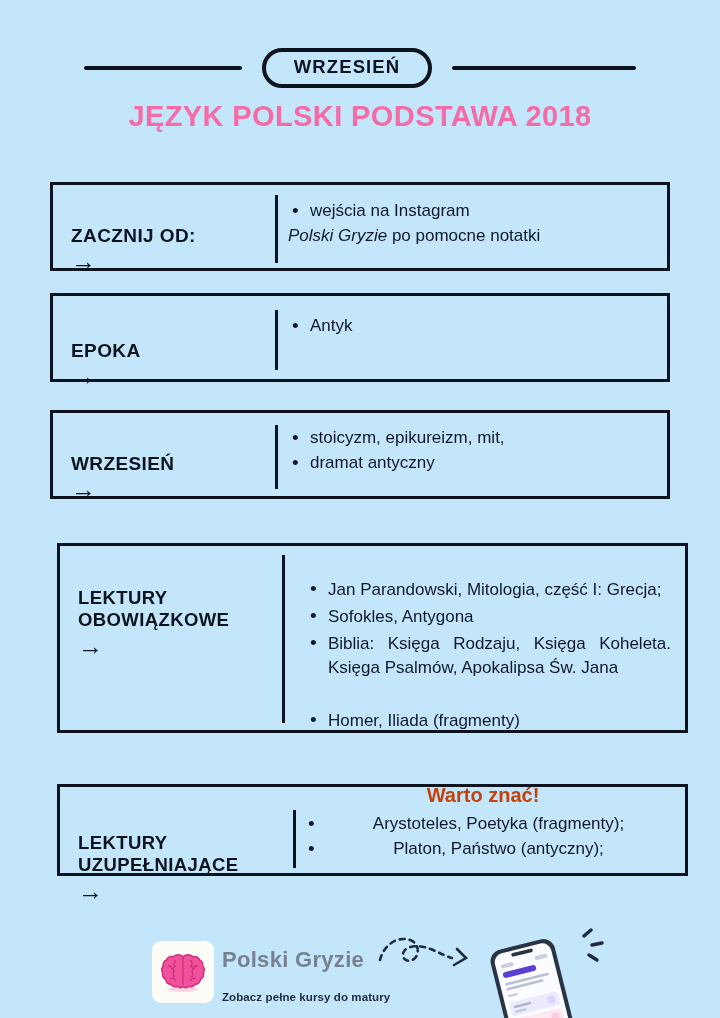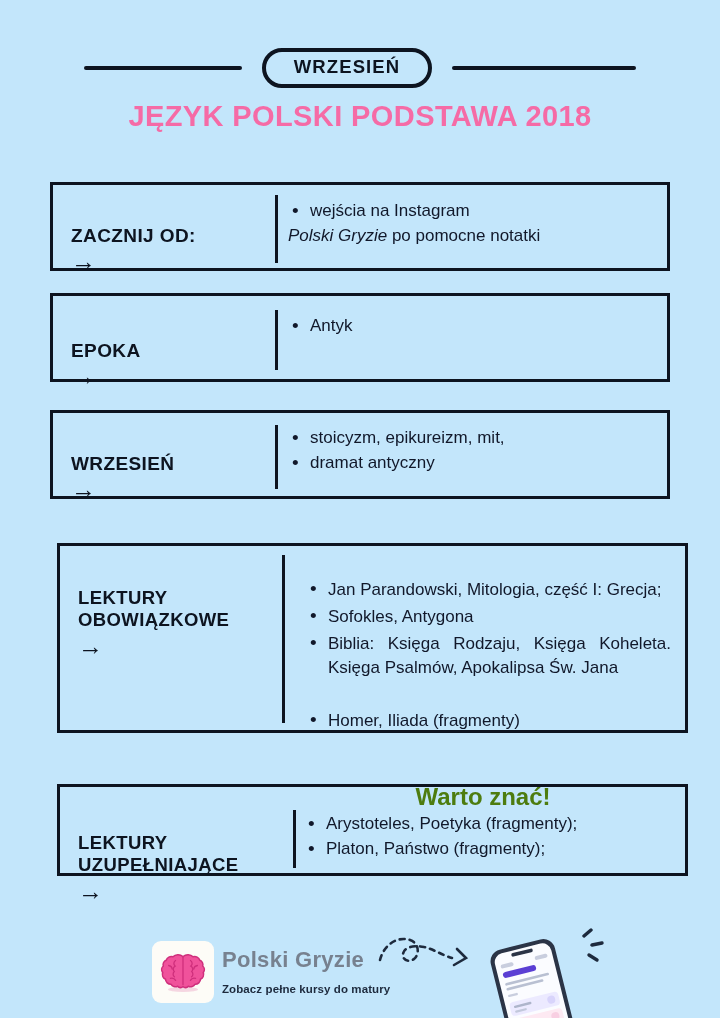--- a/index.html
+++ b/index.html
@@ -159,31 +159,31 @@
 
   #box-lektury { left: 57px;  top: 543px; width: 631px; height: 190px; }
   #box-lektury .box-label   { width: 218px; padding-top: 18px; font-size: 18.5px; }
   #box-lektury .divider     { left: 222px; top: 9px; height: 168px; }
   #box-lektury .box-content { padding: 32px 14px 0 28px; line-height: 1.42; }
   #box-lektury .box-content li { margin-bottom: 3px; }
 
   #box-uzup    { left: 57px;  top: 784px; width: 631px; height: 92px; }
   #box-uzup    .box-label   { width: 218px; padding-top: 22px; font-size: 18.5px; }
   #box-uzup    .divider     { left: 233px; top: 23px; height: 58px; }
-  #box-uzup    .box-content { padding: 26px 14px 0 26px; }
+  #box-uzup    .box-content { padding: 26px 14px 0 26px; text-align: center; }
 
   .warto-title {
     position: absolute;
     left: 233px;
     top: -3px;
     width: 380px;
     text-align: center;
-    font-size: 24px;
-    font-weight: bold;
-    color: #4d7c0f;
+    font-size: 20px;
+    font-weight: bold;
+    color: #c2410c;
     line-height: 1.1;
   }
 
   
   .footer {
     position: absolute;
     left: 0;
     top: 930px;
     width: 720px;
     height: 88px;
@@ -209,21 +209,21 @@
     font-size: 22px;
     font-weight: bold;
     color: #77818f;
     letter-spacing: 0.3px;
     line-height: 1.1;
   }
   .brand-tagline {
     font-size: 11.5px;
     font-weight: bold;
     color: #1d2a3d;
-    margin-top: 11px;
+    margin-top: 19px;
     letter-spacing: 0.1px;
   }
   .arrow-doodle {
     position: absolute;
     left: 378px;
     top: 2px;
   }
   .phone-art {
     position: absolute;
     left: 476px;
@@ -335,21 +335,21 @@
         <span class="arrow">→</span>
       </div>
       <div class="warto-title">Warto znać!</div>
       <div class="divider"></div>
       <div class="box-content">
         <ul>
           <li>
             <span>Arystoteles, Poetyka (fragmenty);</span>
           </li>
           <li>
-            <span>Platon, Państwo (fragmenty);</span>
+            <span>Platon, Państwo (antyczny);</span>
           </li>
         </ul>
       </div>
     </div>
   </div>
 
   <div class="footer">
 
     <div class="brand-tile">
       <svg width="46" height="42" viewBox="0 0 46 42">

